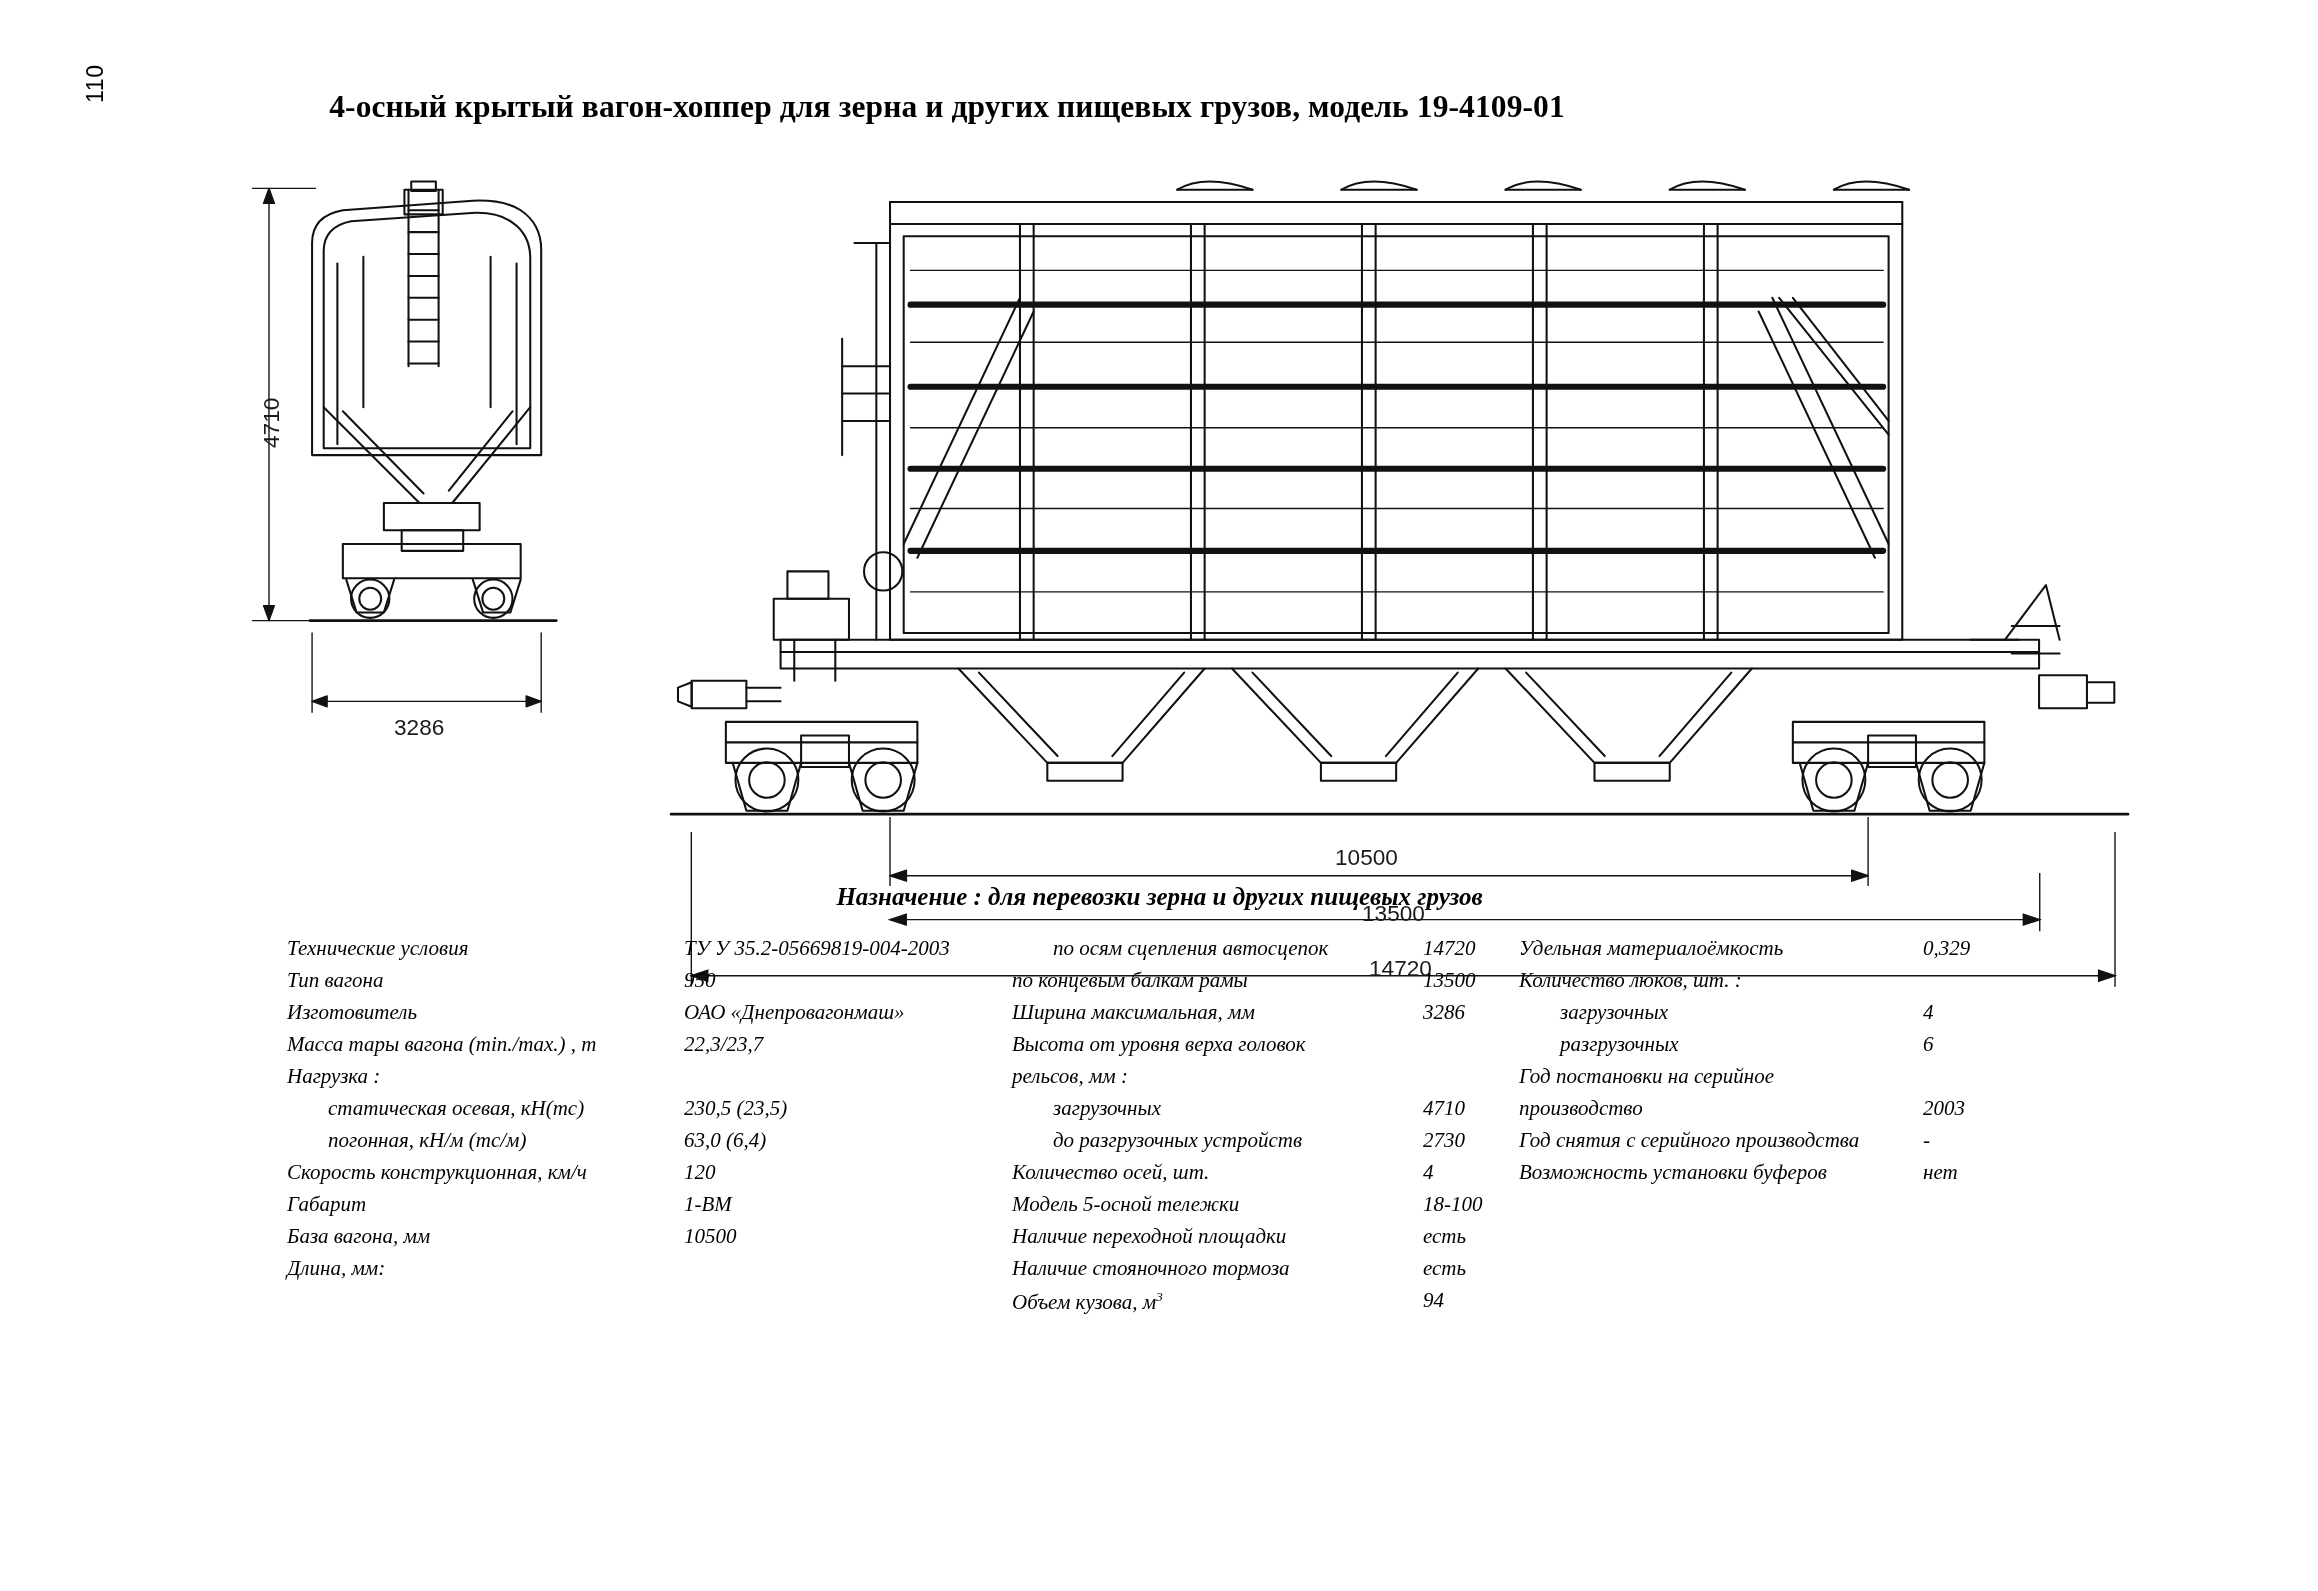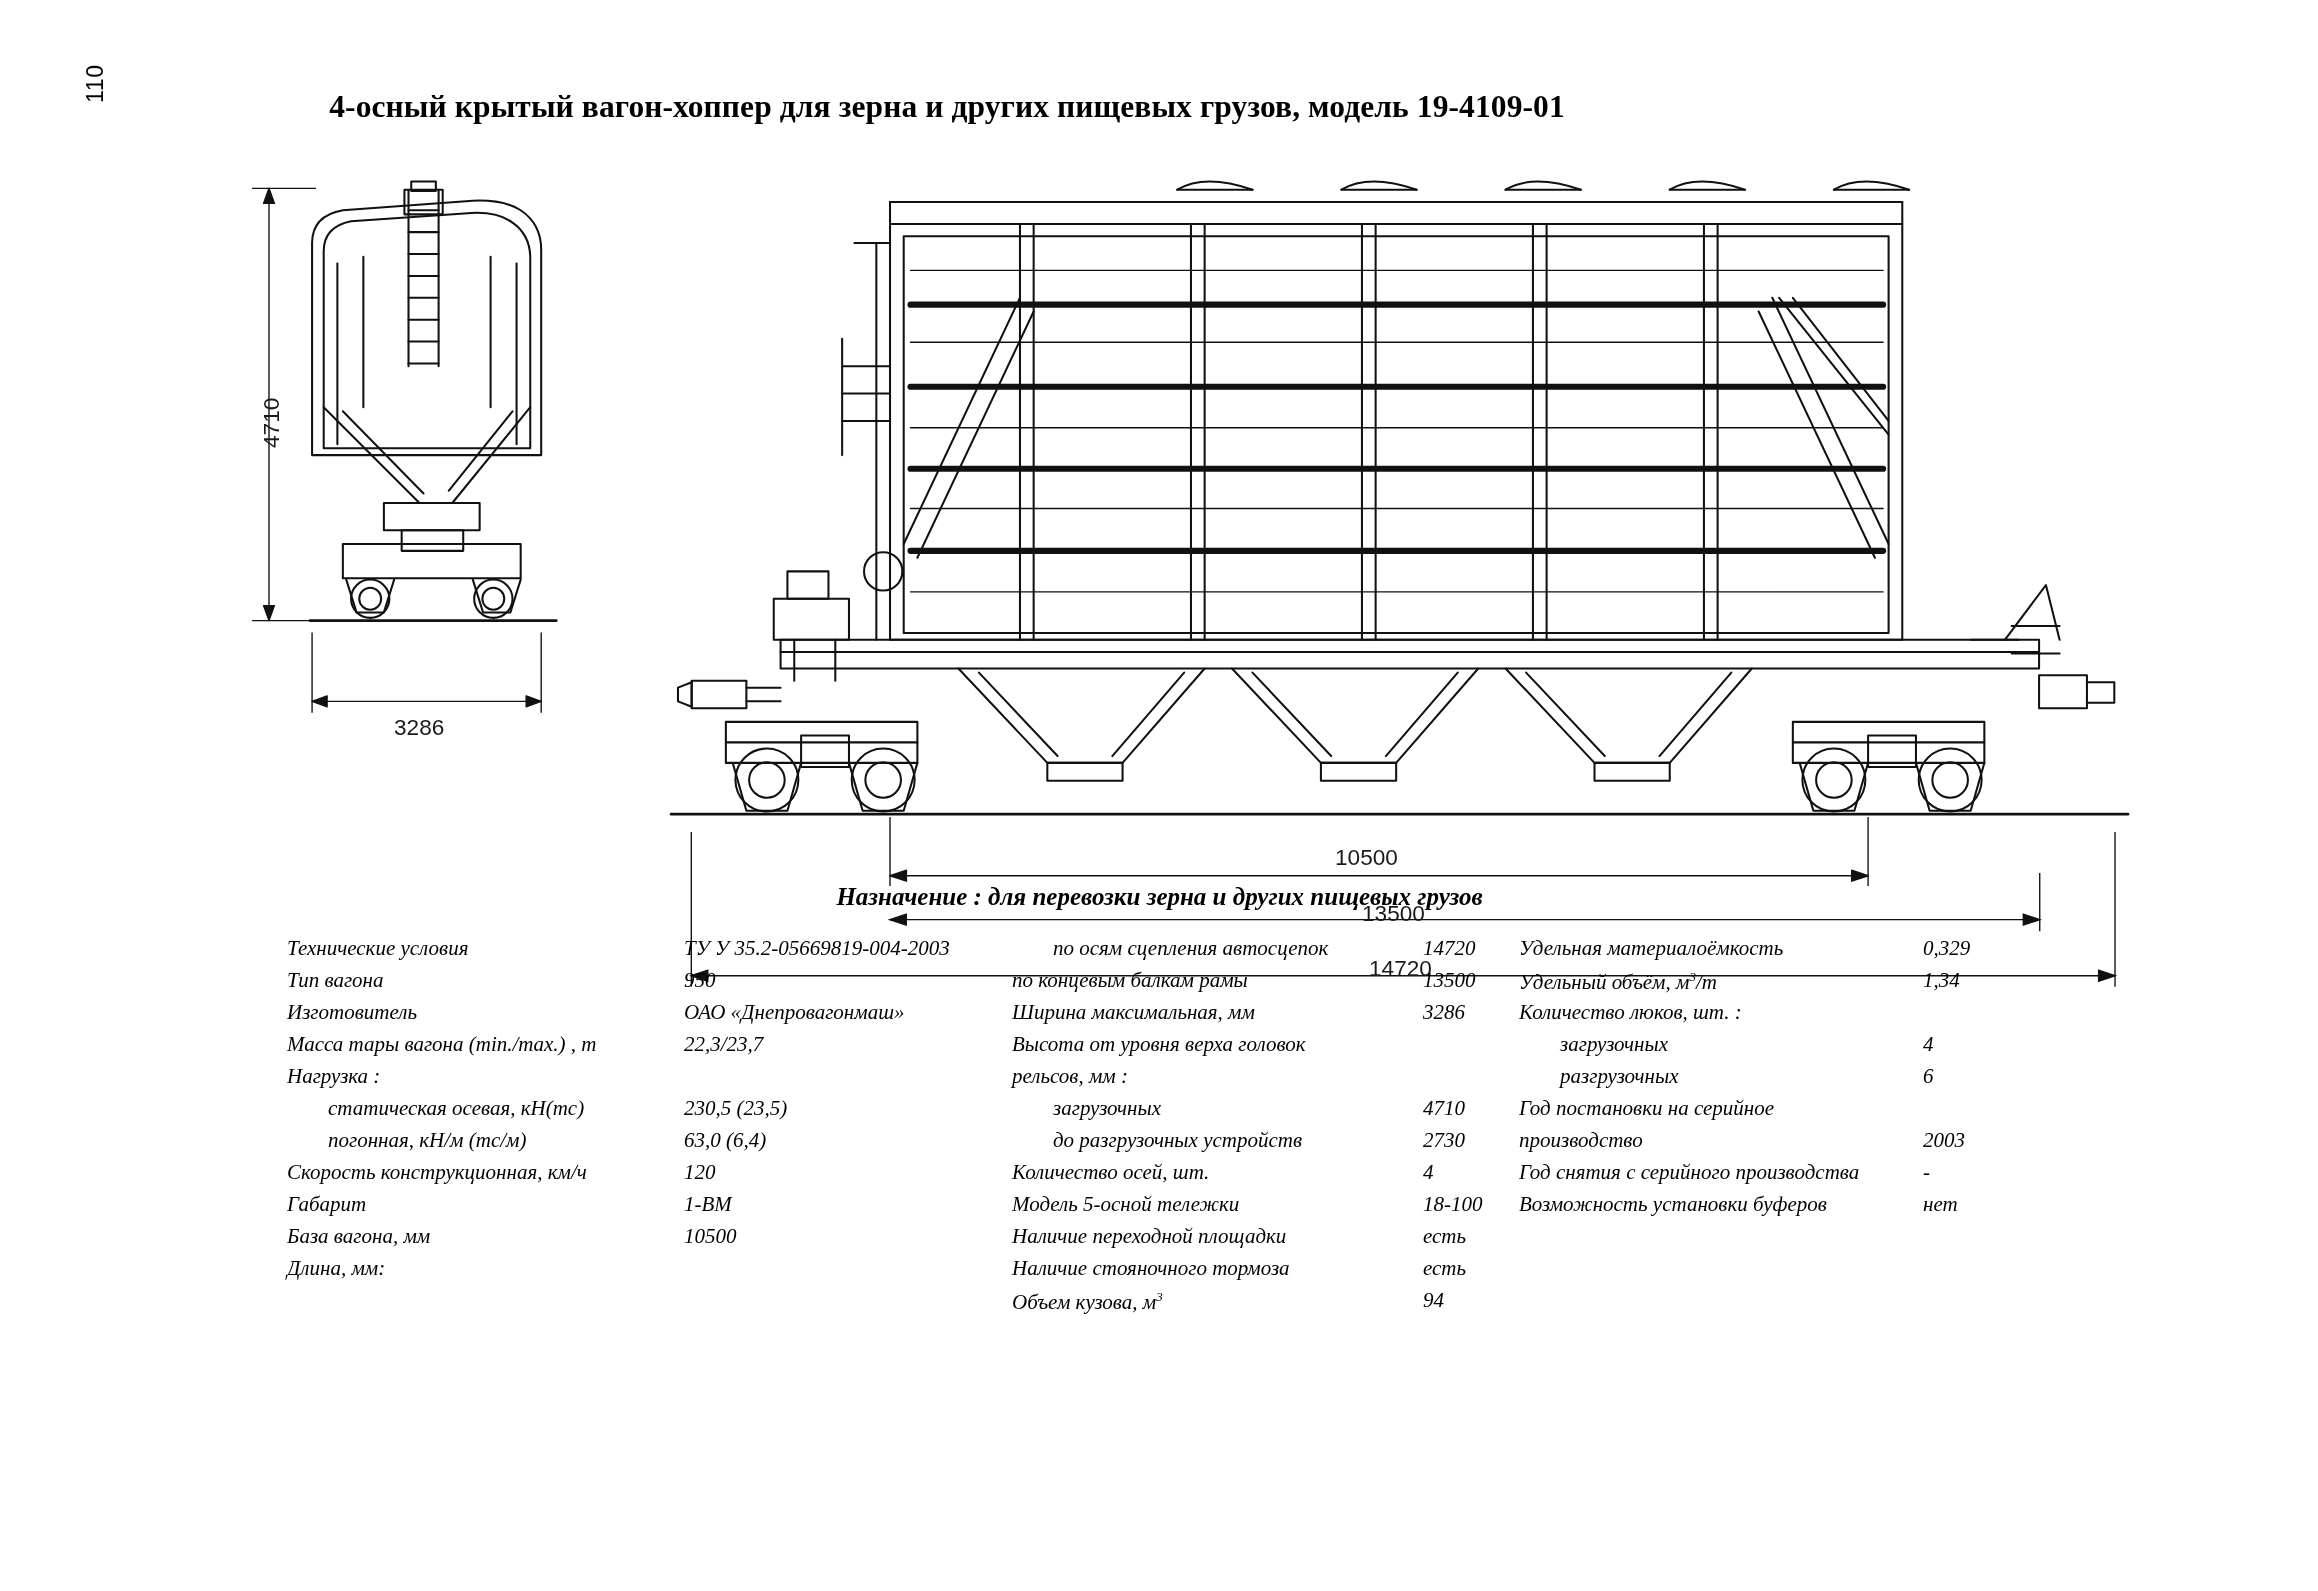--- a/index.html
+++ b/index.html
@@ -441,24 +441,20 @@
           <span class="lab speckey">Объем кузова, м<sup>3</sup></span>
           <span class="val">94</span>
         </div>
       </div>
     <div class="spec-col col3" id="col3">
         <div class="srow">
           <span class="lab speckey">Удельная материалоёмкость</span>
           <span class="val">0,329</span>
         </div>
         <div class="srow">
-          <span class="lab speckey">Удельный объём, м<sup>3</sup>/т</span>
-          <span class="val">1,34</span>
-        </div>
-        <div class="srow">
           <span class="lab speckey">Количество люков, шт. :</span>
           <span class="val"></span>
         </div>
         <div class="srow">
           <span class="lab speckey indent1">загрузочных</span>
           <span class="val">4</span>
         </div>
         <div class="srow">
           <span class="lab speckey indent1">разгрузочных</span>
           <span class="val">6</span>

